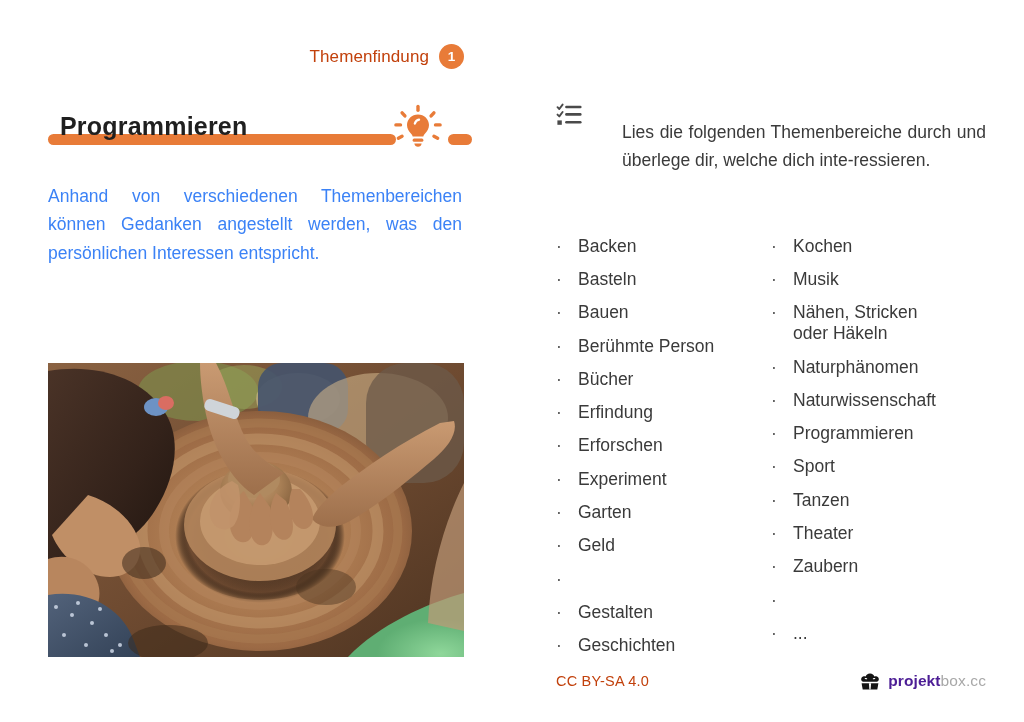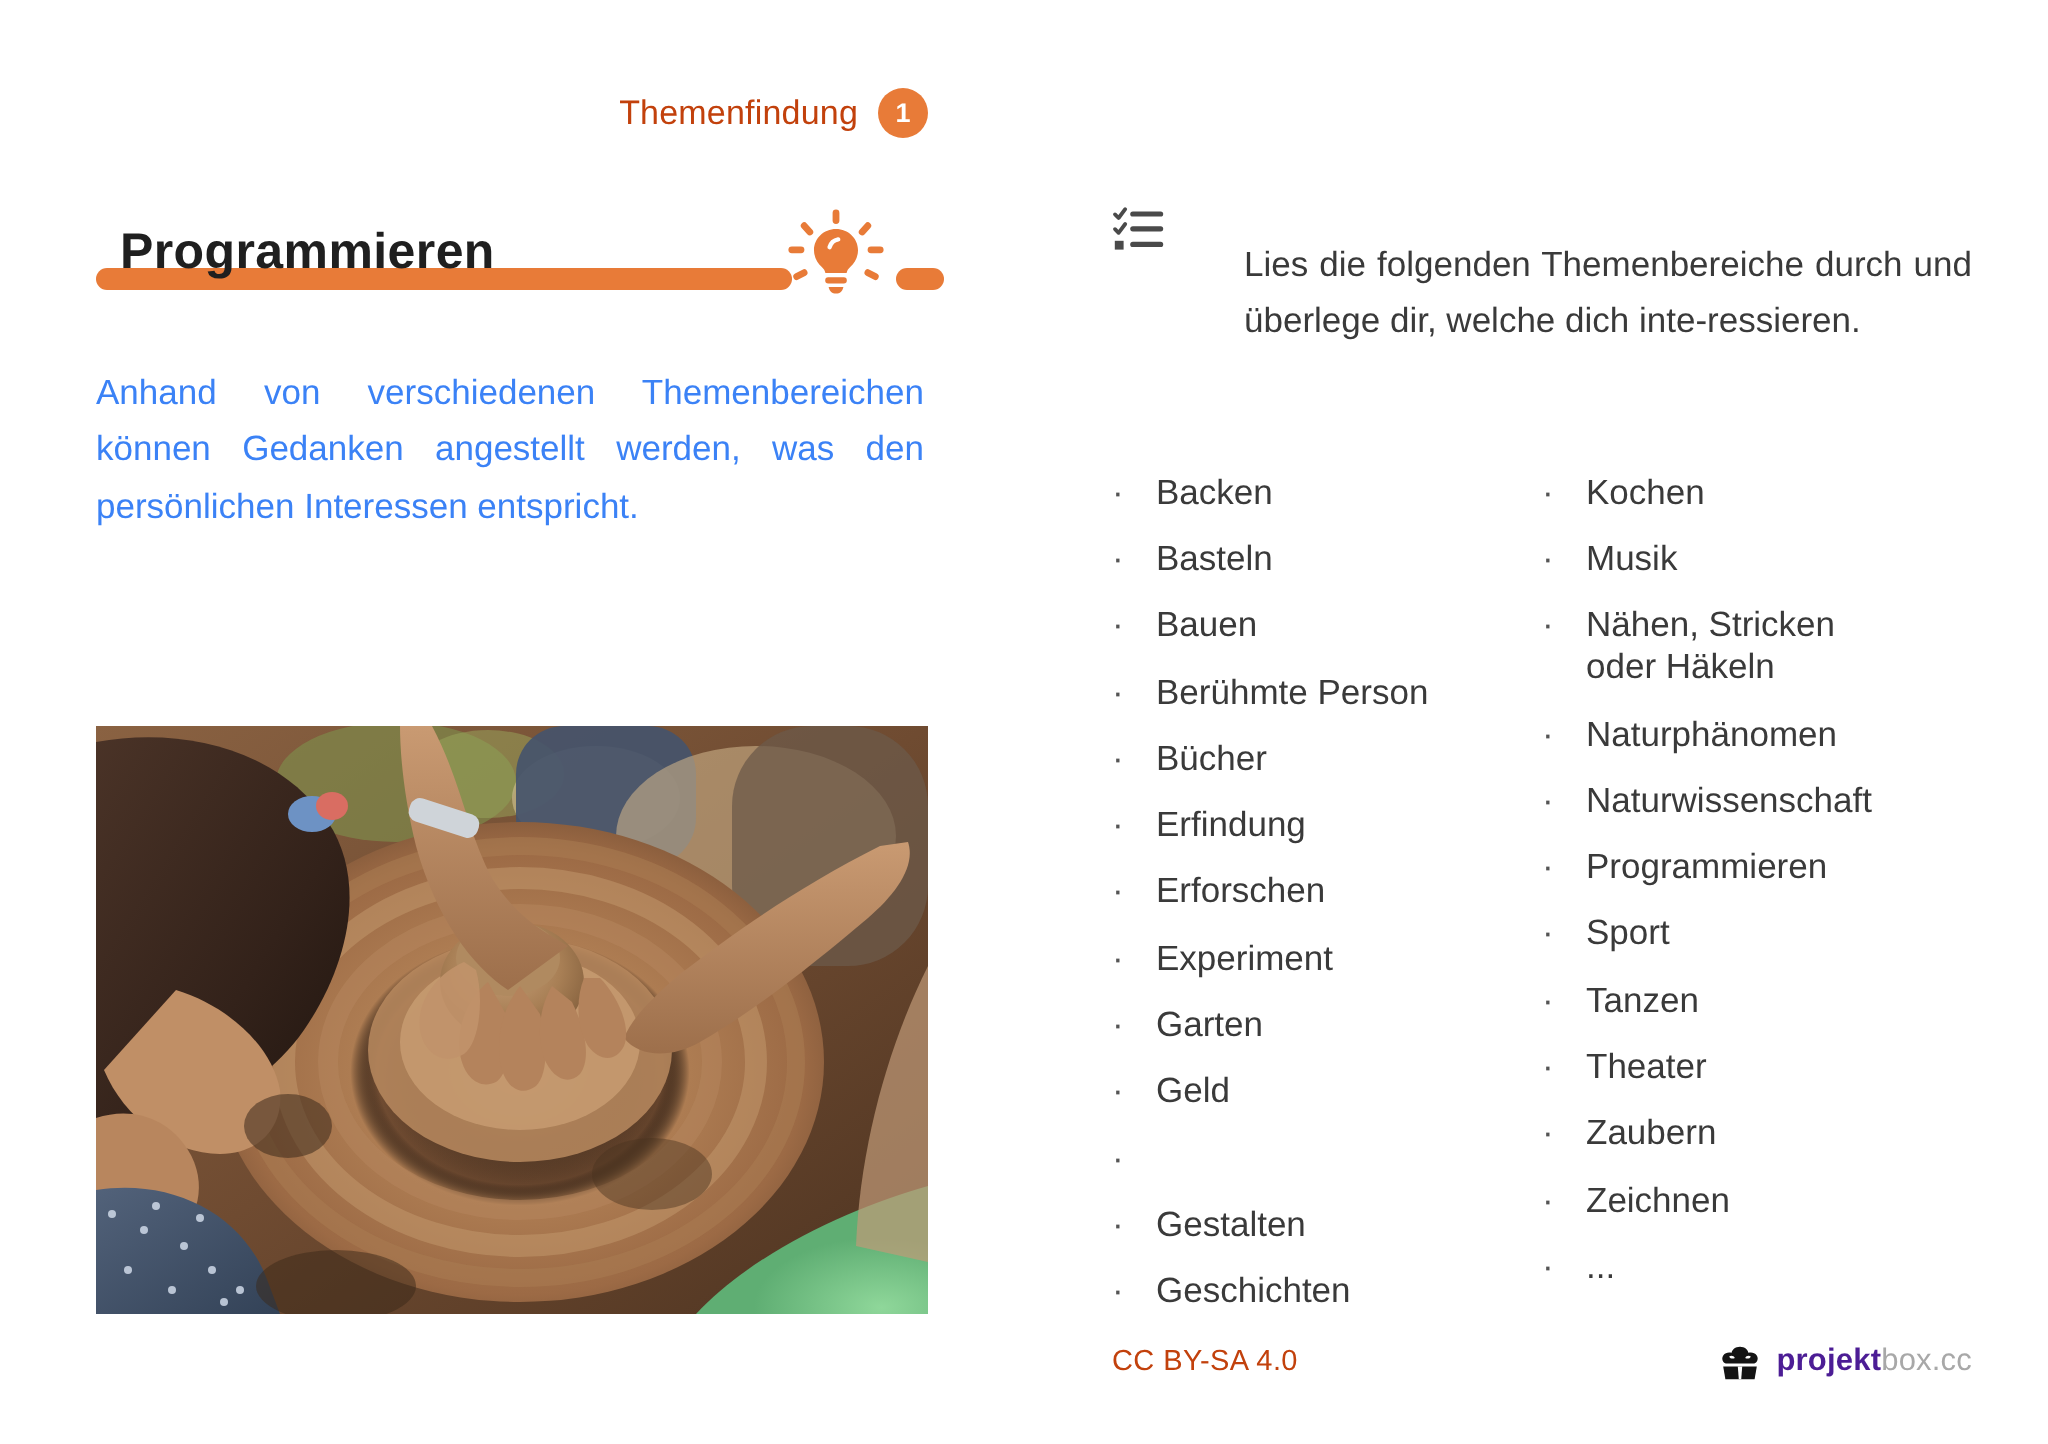--- a/index.html
+++ b/index.html
@@ -454,21 +454,20 @@
           <div class="topic-item">
             <span class="topic-bullet">·</span>
             <span class="topic-label">Theater</span>
           </div>
           <div class="topic-item">
             <span class="topic-bullet">·</span>
             <span class="topic-label">Zaubern</span>
           </div>
           <div class="topic-item">
             <span class="topic-bullet">·</span>
-            <span class="topic-label">Zeichnen</span>
           </div>
           <div class="topic-item">
             <span class="topic-bullet">·</span>
             <span class="topic-label">...</span>
           </div>
         </div>
     </div>
   </div>
 
   <div class="footer">

